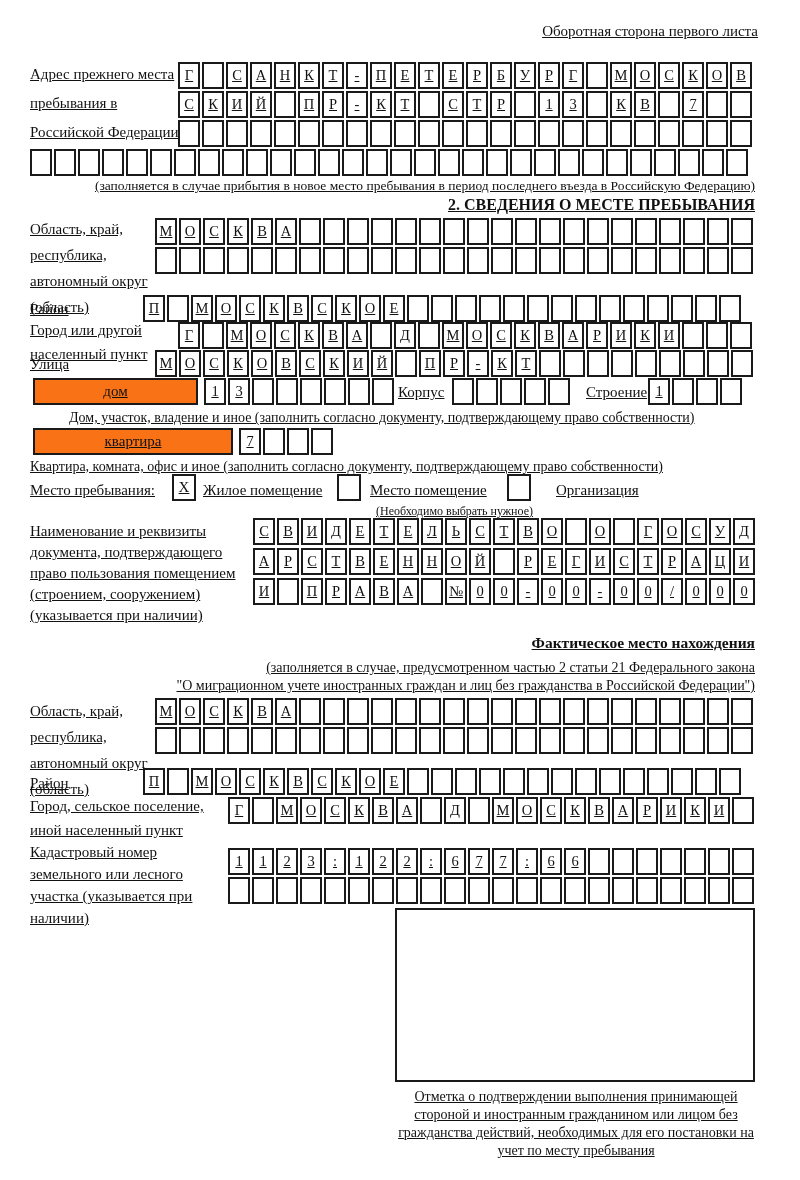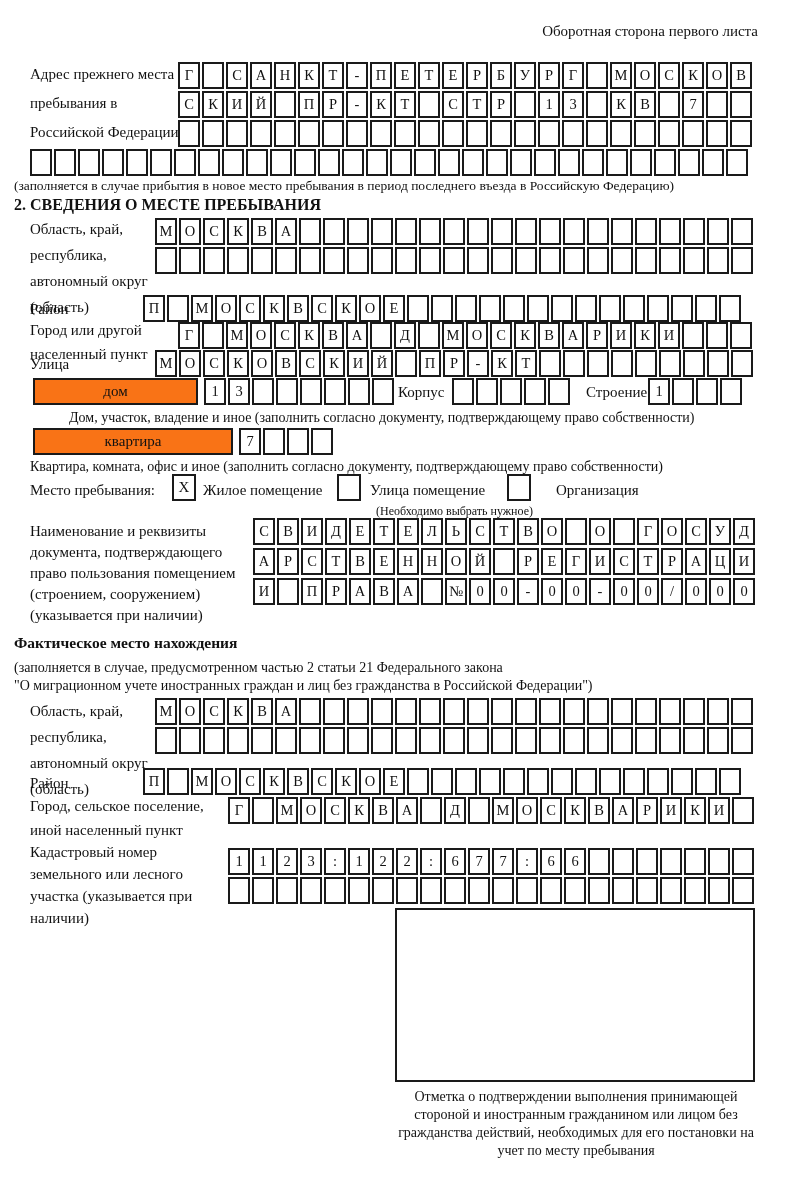--- a/index.html
+++ b/index.html
@@ -1,27 +1,27 @@
 <!DOCTYPE html>
 <html><head>
 <meta charset="utf-8">
 <style>
   html,body{margin:0;padding:0;background:#fff;}
   .page{
     position:relative;width:800px;height:1180px;background:#fff;
     font-family:"Liberation Serif","DejaVu Serif",serif;color:#111;
     overflow:hidden;
   }
-  .abs{position:absolute;}
+  .abs{position:absolute;text-decoration:underline;}
   .lbl{font-size:15px;line-height:26px;}
   .lbl-tight{font-size:15px;line-height:21px;}
   .note{font-size:13.5px;line-height:17px;}
   .heading{font-size:16px;font-weight:bold;text-align:center;}
   .subheading{font-size:15.5px;font-weight:bold;text-align:center;}
-  .center-band{left:14px;right:45px;text-align:left;}
+  .center-band{left:14px;right:45px;text-align:right;}
   .cellrow{display:flex;white-space:nowrap;}
   .cell{
     display:inline-flex;align-items:center;justify-content:center;
     width:18px;height:23px;border:2px solid #1a1a1a;margin-right:2px;
     font-size:14.5px;line-height:1;background:#fff;flex:0 0 auto;
   }
   .widebox{
     border:2px solid #1a1a1a;height:23px;display:flex;align-items:center;
     justify-content:center;font-size:15px;background:#f97316;
   }
@@ -329,21 +329,21 @@
       <span class="cell"></span>
       <span class="cell"></span>
       <span class="cell"></span>
     </div>
   <div class="abs note" style="left:30px;top:458px;width:720px;font-size:14px;">Квартира, комната, офис и иное (заполнить согласно документу, подтверждающему право собственности)</div>
 
   <div class="abs lbl" style="left:30px;top:477px;">Место пребывания:</div>
   <div class="abs checkbox" style="left:172px;top:474px;">X</div>
   <div class="abs lbl" style="left:203px;top:477px;">Жилое помещение</div>
   <div class="abs checkbox" style="left:337px;top:474px;"></div>
-  <div class="abs lbl" style="left:370px;top:477px;">Улица помещение</div>
+  <div class="abs lbl" style="left:370px;top:477px;">Место помещение</div>
   <div class="abs checkbox" style="left:507px;top:474px;"></div>
   <div class="abs lbl" style="left:556px;top:477px;">Организация</div>
   <div class="abs note" style="left:133px;top:503px;width:400px;text-align:right;font-size:12px;">(Необходимо выбрать нужное)</div>
 
   <div class="abs lbl-tight" style="left:30px;top:521px;width:215px;">Наименование и реквизиты документа, подтверждающего право пользования помещением (строением, сооружением) (указывается при наличии)</div>
   <div class="abs cellrow" style="left:253px;top:518px;">
       <span class="cell">С</span>
       <span class="cell">В</span>
       <span class="cell">И</span>
       <span class="cell">Д</span>

